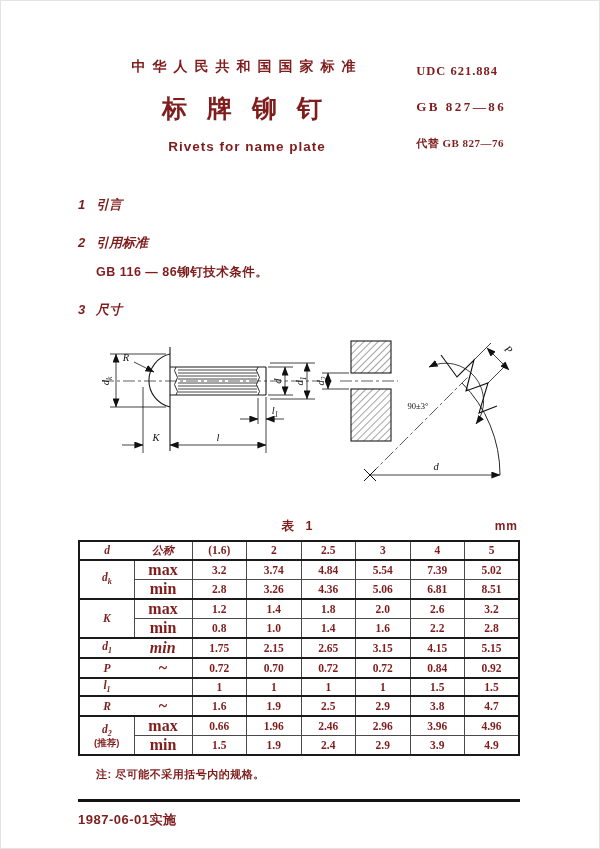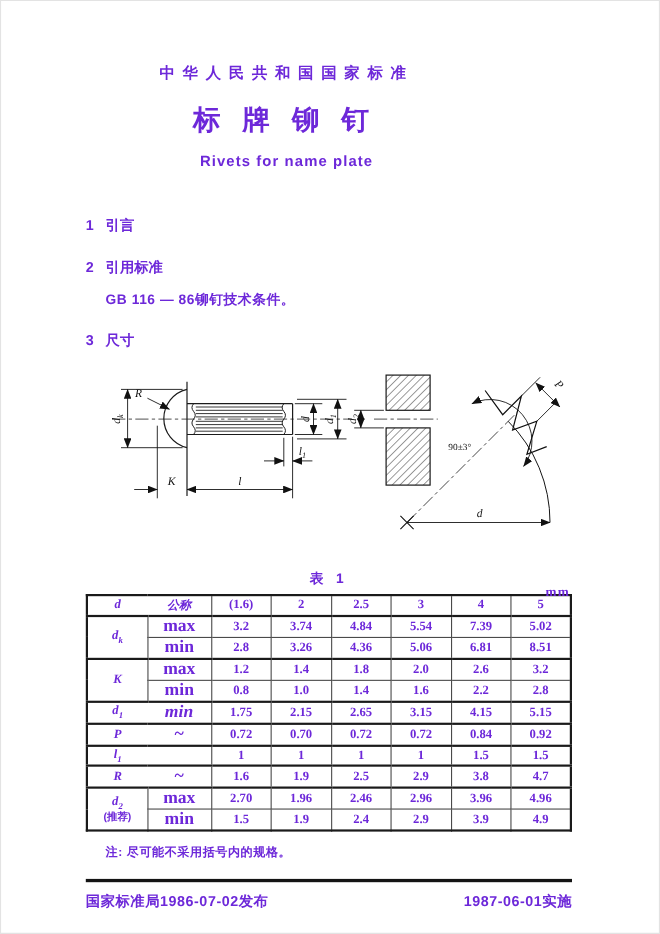--- a/index.html
+++ b/index.html
@@ -4,49 +4,49 @@
 <style>
   html,body{margin:0;padding:0;background:#d9d9d9;}
   .page{
     position:relative;
     width:600px;height:849px;
     margin:0 auto;
     background:#ffffff;
     box-sizing:border-box;
     padding:58px 80px 12px 78px;
     font-family:"Liberation Sans", sans-serif;
-    color:#6d28d9;
+    color:#7f1d1d;
     overflow:hidden;
     box-shadow:inset 0 0 0 1px #e3e3e3;
   }
   
   .hdr{display:flex;justify-content:space-between;}
   .hdr-left{width:365px;text-align:center;}
   .std-name{font-size:14px;font-weight:bold;letter-spacing:7px;white-space:nowrap;}
   .doc-title{font-size:25px;font-weight:bold;letter-spacing:20px;margin-top:16px;white-space:nowrap;text-indent:10px;}
   .doc-title-en{font-family:Liberation Sans, sans-serif;font-size:13.5px;font-weight:bold;margin-top:14px;letter-spacing:1px;}
   .hdr-right{width:112px;font-family:"Liberation Serif", serif;font-weight:bold;}
   .udc{font-size:12.5px;letter-spacing:1px;margin-top:6px;white-space:nowrap;}
   .code{font-size:13px;letter-spacing:2.5px;margin-top:20px;white-space:nowrap;}
   .supersedes{font-size:11px;letter-spacing:0.5px;margin-top:21px;font-weight:600;white-space:nowrap;}
   
   .sections{margin-top:42px;}
-  .sec-h{font-size:13px;font-weight:bold;margin-top:20px;}
+  .sec-h{font-size:13px;font-weight:bold;margin-top:20px;font-style:italic;}
   .sec-h .no{display:inline-block;width:18px;}
   .sec-b{font-size:12.5px;font-weight:600;margin:12px 0 0 18px;letter-spacing:0.5px;}
   
   .fig{margin:8px 0 0 10px;}
   .fig svg{display:block;}
   .dimtxt{font-family:"Liberation Serif", serif;font-style:italic;font-size:10.5px;fill:#111;}
   .angtxt{font-family:"Liberation Serif", serif;font-size:8.5px;fill:#111;font-style:normal;}
   .ss{font-size:7.5px;}
   
   .cap{position:relative;height:16px;margin-top:15px;font-weight:bold;}
   .cap .cap-t{position:absolute;left:0;right:0;text-align:center;font-size:12.5px;letter-spacing:4px;}
-  .cap .cap-u{position:absolute;right:2px;top:13px;font-family:Liberation Serif, serif;font-size:12px;letter-spacing:1px;}
+  .cap .cap-u{position:absolute;right:2px;top:1px;font-family:Liberation Sans, sans-serif;font-size:12px;letter-spacing:1px;}
   table.dims{border-collapse:collapse;table-layout:fixed;width:442px;margin-top:6px;border:2px solid #1a1a1a;}
   table.dims td{
     border:1px solid #4a4a4a;
     height:16.5px;padding:0;text-align:center;vertical-align:middle;
     font-family:"Liberation Serif", serif;font-size:11.5px;font-weight:bold;
   }
   table.dims tr.grp td{border-top:2px solid #1a1a1a;}
   table.dims td.lbl i, table.dims td.qual i{font-family:"Liberation Serif", serif;}
   table.dims td.lbl{font-style:italic;}
   table.dims td.lbl sub{font-size:8px;font-style:italic;}
@@ -63,20 +63,25 @@
 <body>
 
 <div class="page">
 
   <div class="hdr">
     <div class="hdr-left">
       <div class="std-name">中华人民共和国国家标准</div>
       <div class="doc-title">标牌铆钉</div>
       <div class="doc-title-en">Rivets for name plate</div>
     </div>
+    <div class="hdr-right">
+      <div class="udc">UDC 621.884</div>
+      <div class="code">GB 827—86</div>
+      <div class="supersedes">代替 GB 827—76</div>
+    </div>
   </div>
 
   <div class="sections">
     <div class="sec-h">
       <span class="no">1</span><span>引言</span>
     </div>
     <div class="sec-h">
       <span class="no">2</span><span>引用标准</span>
     </div>
     <p class="sec-b">GB 116 — 86铆钉技术条件。</p>
@@ -279,21 +284,21 @@
           <td class="val">1.6</td>
           <td class="val">1.9</td>
           <td class="val">2.5</td>
           <td class="val">2.9</td>
           <td class="val">3.8</td>
           <td class="val">4.7</td>
         </tr>
         <tr class="grp">
           <td rowspan="2" class="lbl"><i>d</i><sub>2</sub><div class="lblnote">(推荐)</div></td>
           <td class="qual">max</td>
-          <td class="val">2.70</td>
+          <td class="val">0.66</td>
           <td class="val">1.96</td>
           <td class="val">2.46</td>
           <td class="val">2.96</td>
           <td class="val">3.96</td>
           <td class="val">4.96</td>
         </tr>
         <tr>
           <td class="qual">min</td>
           <td class="val">1.5</td>
           <td class="val">1.9</td>
@@ -301,17 +306,16 @@
           <td class="val">2.9</td>
           <td class="val">3.9</td>
           <td class="val">4.9</td>
         </tr>
       </tbody>
   </table>
 
   <p class="note">注: 尽可能不采用括号内的规格。</p>
 
   <div class="footer">
-    <span>国家标准局1986-07-02发布</span>
     <span>1987-06-01实施</span>
   </div>
 
 </div>
 
 </body></html>

